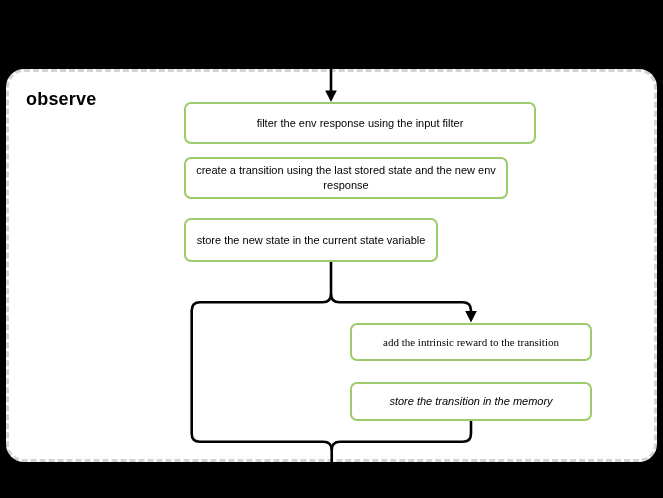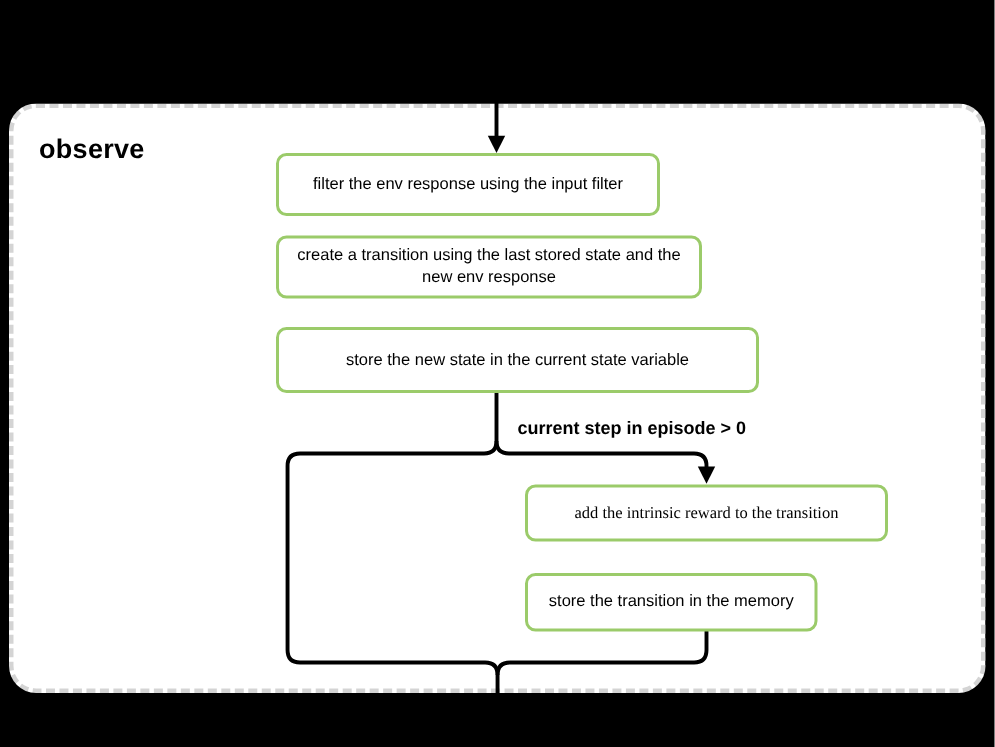--- a/index.html
+++ b/index.html
@@ -36,25 +36,25 @@
     position:absolute;
     background:#ffffff;
     border:2.5px solid var(--node-border);
     border-radius:7px;
     display:flex;align-items:center;justify-content:center;
     text-align:center;
     font-size:11px;color:var(--text);
     line-height:1.35;
     padding:2px 4px;
   }
-  .node-1{left:184px;top:78px;width:256px;height:42px;}
-  .node-2{left:184px;top:133px;width:284px;height:42px;}
-  .node-3{left:184px;top:194px;width:322px;height:44px;}
+  .node-1{left:184px;top:78px;width:352px;height:42px;}
+  .node-2{left:184px;top:133px;width:324px;height:42px;}
+  .node-3{left:184px;top:194px;width:254px;height:44px;}
   .node-4{left:350px;top:299px;width:242px;height:38px;font-family:Liberation Serif, serif;}
-  .node-5{left:350px;top:358px;width:195px;height:39px;}
+  .node-5{left:350px;top:358px;width:242px;height:39px;font-style:italic;}
   .condition-label{
     position:absolute;left:345px;top:254px;
     font-size:12px;font-weight:bold;color:var(--text);
     white-space:nowrap;
   }
 </style>
 </head>
 <body>
 
 <div class="stage">
@@ -85,15 +85,14 @@
   <div class="node node-3">
     <span>store the new state in the current state variable</span>
   </div>
   <div class="node node-4">
     <span>add the intrinsic reward to the transition</span>
   </div>
   <div class="node node-5">
     <span>store the transition in the memory</span>
   </div>
 
-  <div class="condition-label">current step in episode &gt; 0</div>
 
 </div>
 
 </body></html>

